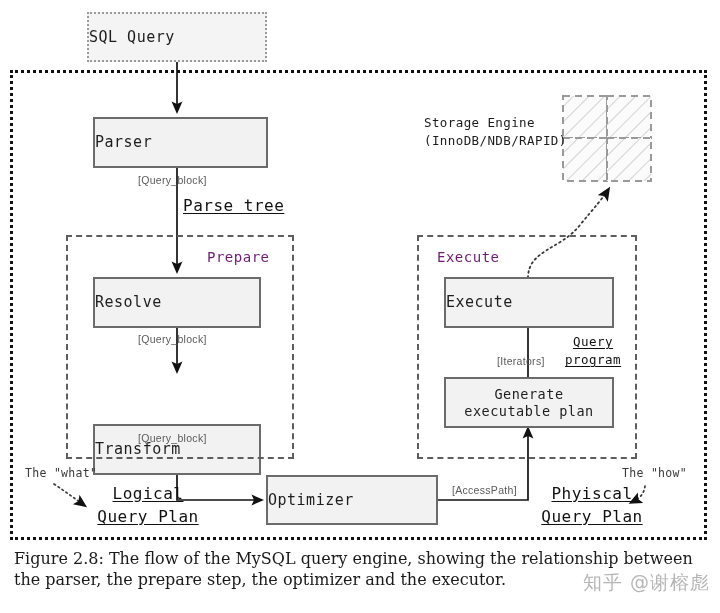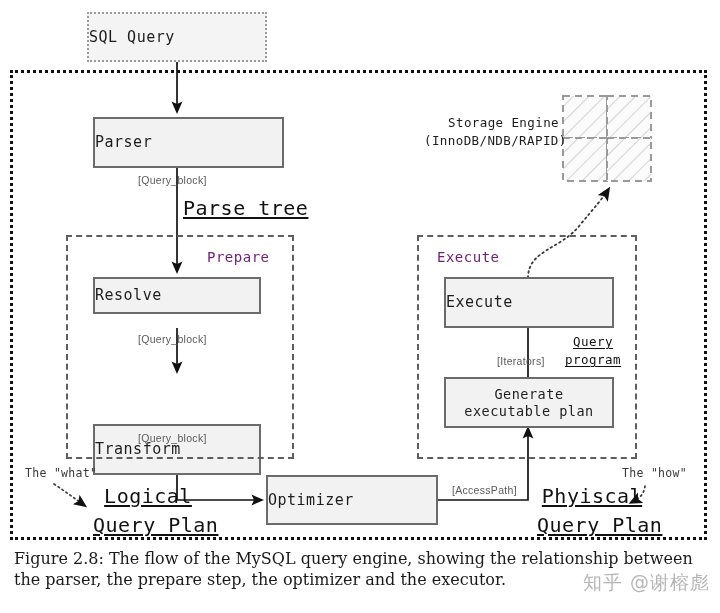--- a/index.html
+++ b/index.html
@@ -42,39 +42,39 @@
   }
   .edge-label{
     position:absolute;
     font-family:Liberation Sans, sans-serif;
     font-size:10.5px;color:#5a5a5a;
     letter-spacing:0.3px;white-space:nowrap;
   }
   .big-label{
     position:absolute;
     font-family:"DejaVu Sans Mono",monospace;
-    font-size:20px;color:#111;
+    font-size:16px;color:#111;
     letter-spacing:0.5px;white-space:nowrap;
     text-decoration:underline;
     text-underline-offset:2px;
     line-height:1.45;
   }
   .big-label.ctr{text-align:center;}
   .plain-label{
     position:absolute;
     font-family:"DejaVu Sans Mono",monospace;
     font-size:11.5px;color:#3a3a3a;
     letter-spacing:0.3px;white-space:nowrap;
   }
   .se-label{
     position:absolute;
     font-family:"DejaVu Sans Mono",monospace;
     font-size:12.5px;color:#1d1d1d;
     letter-spacing:0.4px;white-space:nowrap;
-    text-align:right;line-height:1.45;
+    text-align:left;line-height:1.45;
   }
   .caption{
     position:absolute;
     left:14px;top:549px;width:700px;
     font-family:"DejaVu Serif",serif;
     font-size:16px;color:#1a1a1a;
     line-height:1.30;
     text-align:left;
   }
   .watermark{
@@ -136,25 +136,25 @@
       <rect x="607" y="96" width="44" height="42" fill="url(#hatch)" stroke="#9a9a9a" stroke-width="2" stroke-dasharray="7 5"></rect>
       <rect x="563" y="138" width="44" height="43" fill="url(#hatch)" stroke="#9a9a9a" stroke-width="2" stroke-dasharray="7 5"></rect>
       <rect x="607" y="138" width="44" height="43" fill="url(#hatch)" stroke="#9a9a9a" stroke-width="2" stroke-dasharray="7 5"></rect>
     </g>
   </svg>
 
   <div class="node dotted" style="left:87px;top:12px;width:180px;height:50px;">
     <span>SQL Query</span>
   </div>
 
-  <div class="node" style="left:93px;top:117px;width:191px;height:51px;">
+  <div class="node" style="left:93px;top:117px;width:175px;height:51px;">
     <span>Parser</span>
   </div>
 
-  <div class="node" style="left:93px;top:277px;width:168px;height:37px;">
+  <div class="node" style="left:93px;top:277px;width:168px;height:51px;">
     <span>Resolve</span>
   </div>
 
   <div class="node" style="left:93px;top:376px;width:168px;height:51px;margin-top:48px;">
     <span>Transform</span>
   </div>
 
   <div class="node" style="left:266px;top:475px;width:172px;height:50px;">
     <span>Optimizer</span>
   </div>

